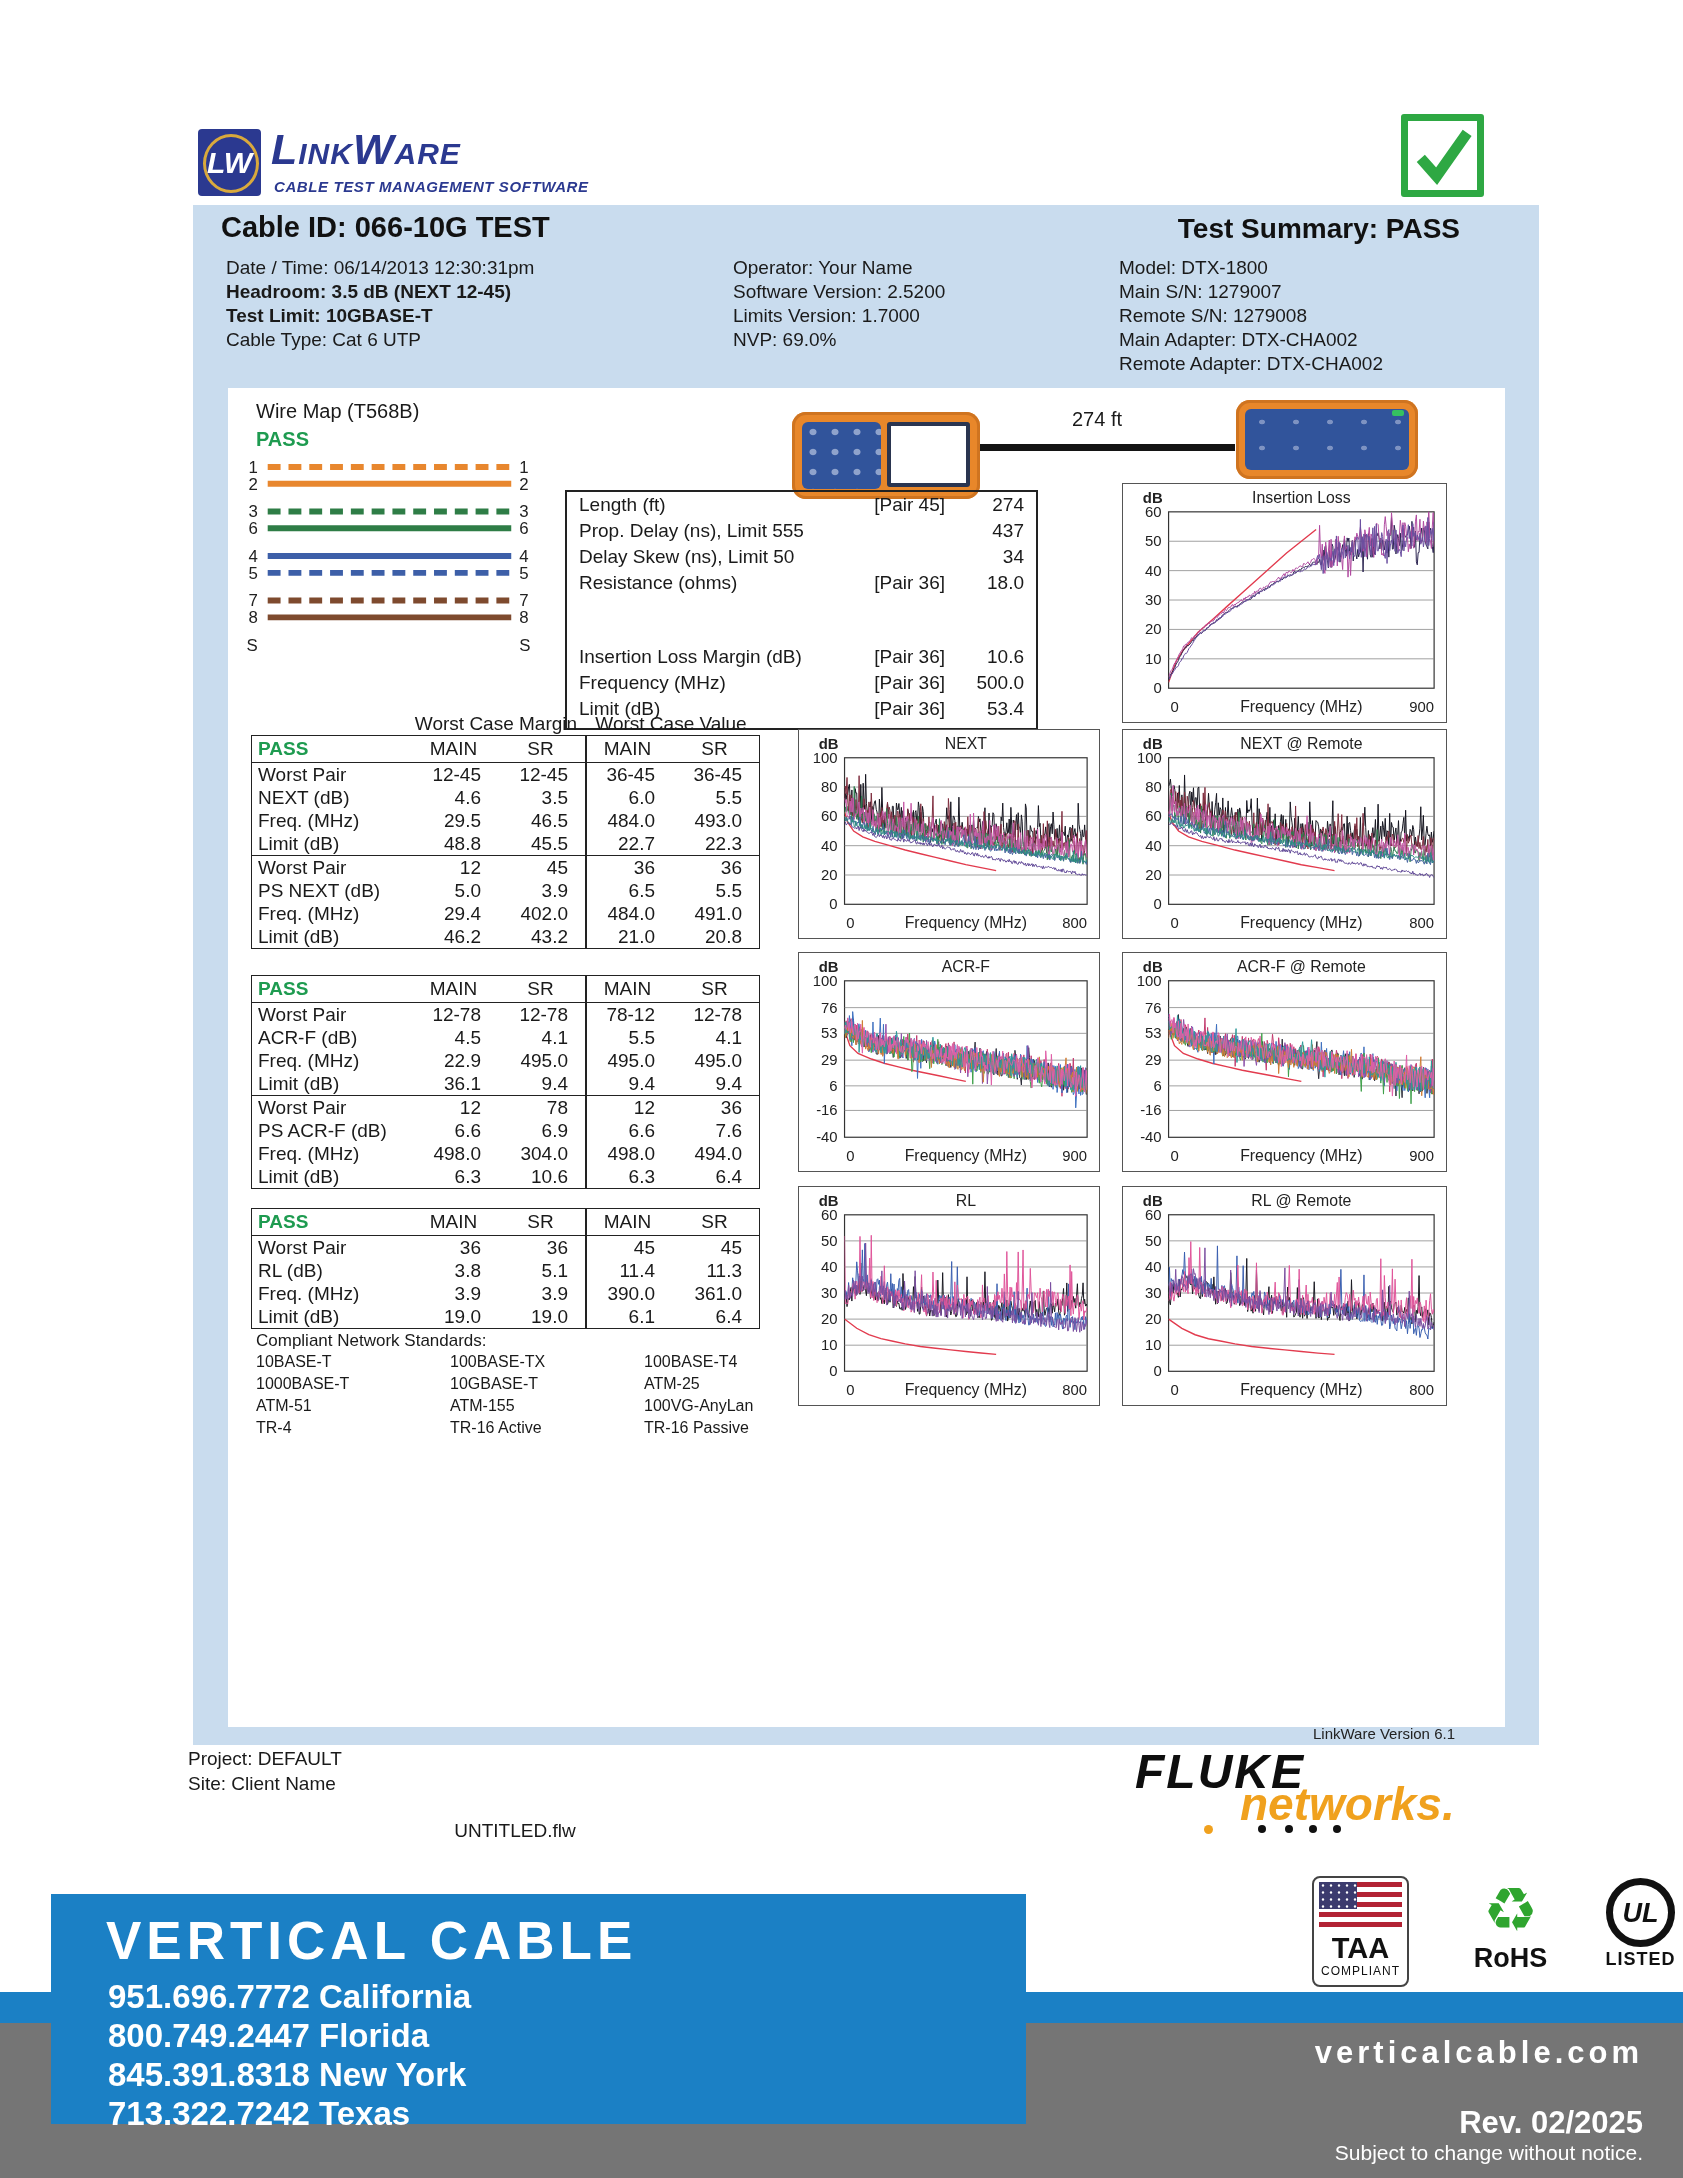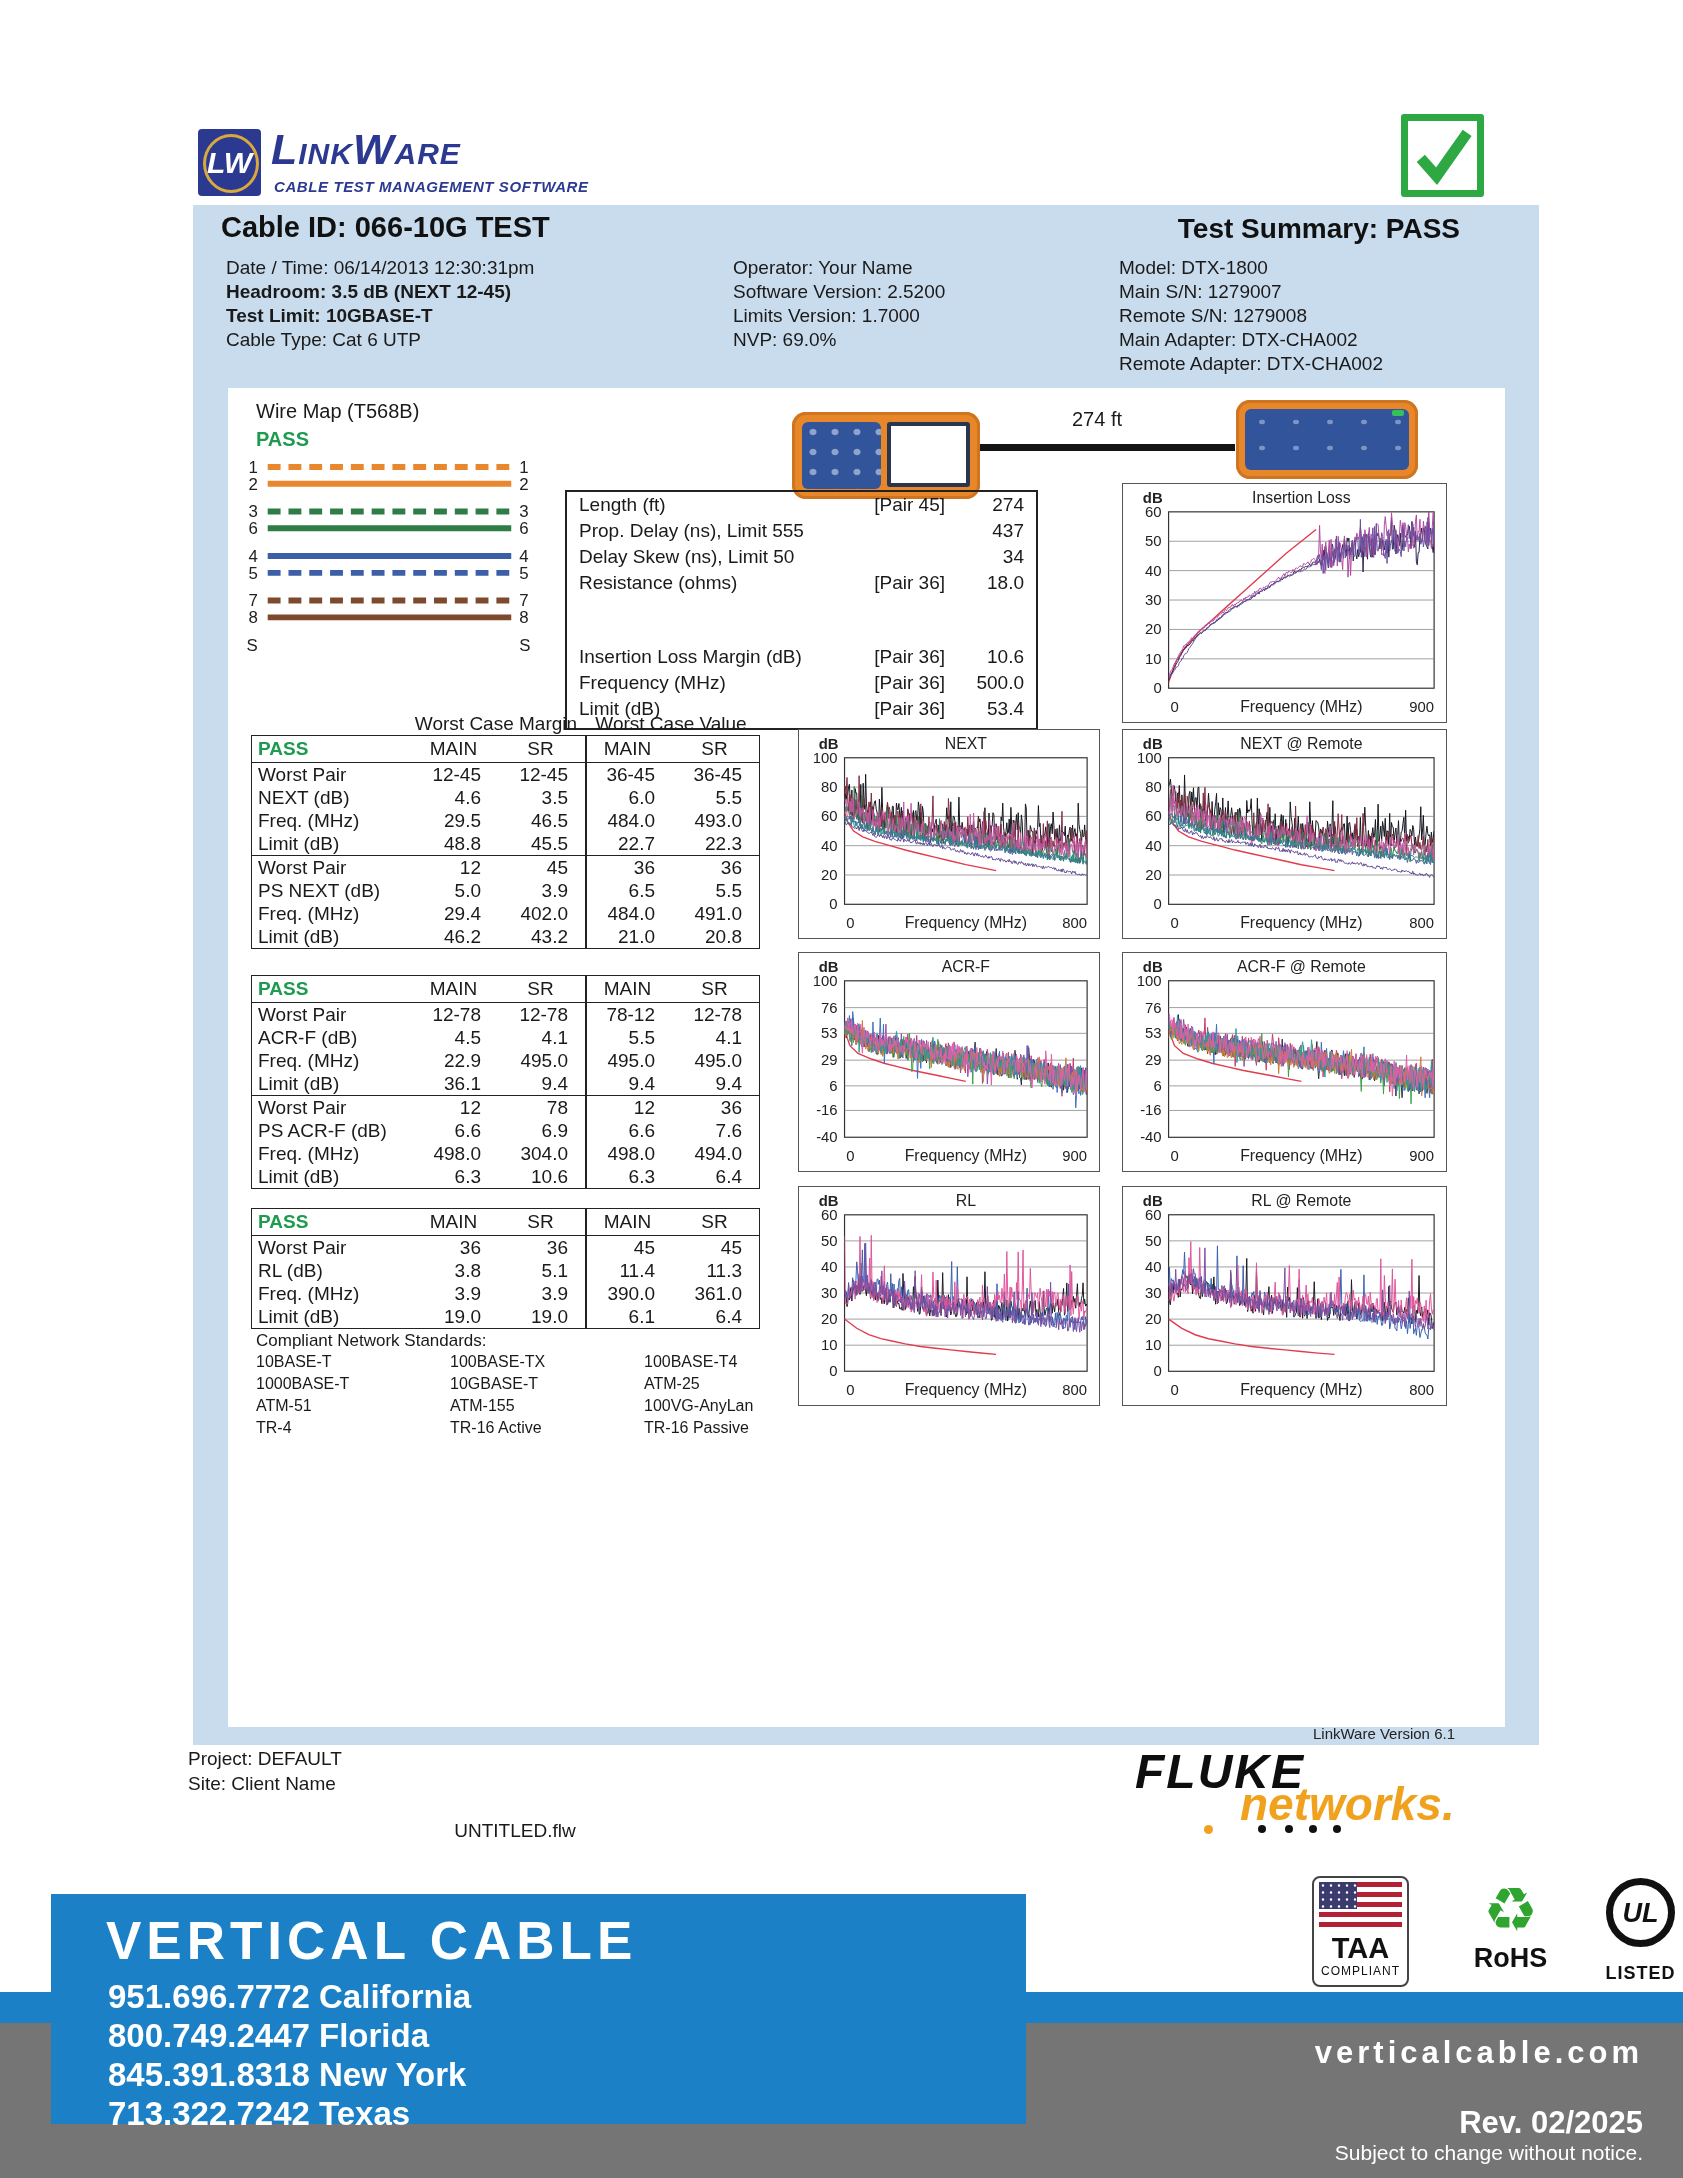--- a/index.html
+++ b/index.html
@@ -104,21 +104,21 @@
   .taa-canton{position:absolute;left:0;top:0;width:38px;height:27px;background:#3C3B6E;
               background-image:radial-gradient(#fff 1px,transparent 1.6px);background-size:8px 7px}
   .taa-text{font-size:29px;font-weight:900;line-height:32px;color:#111}
   .taa-sub{font-size:12px;letter-spacing:1px;color:#111}
   .rohs{position:absolute;left:1463px;top:1878px;width:95px;height:109px;text-align:center}
   .rohs-icon{font-size:61px;line-height:65px;color:#2FA52F}
   .rohs-text{font-size:27px;font-weight:900;color:#111}
   .ul{position:absolute;left:1598px;top:1878px;width:85px;height:109px;text-align:center}
   .ul-circle{margin:0 auto;width:69px;height:69px;border:7px solid #111;border-radius:50%;box-sizing:border-box;
              line-height:57px;font-size:27px;font-weight:900;font-style:italic;color:#111}
-  .ul-text{margin-top:16px;font-size:18px;font-weight:900;letter-spacing:1px;color:#111}
+  .ul-text{margin-top:2px;font-size:18px;font-weight:900;letter-spacing:1px;color:#111}
 </style>
 </head>
 <body>
 
 <div class="page">
 
   <div class="lw-box">
     <div class="lw-ring"></div>
     <span class="lw-abbr">LW</span>
   </div>

